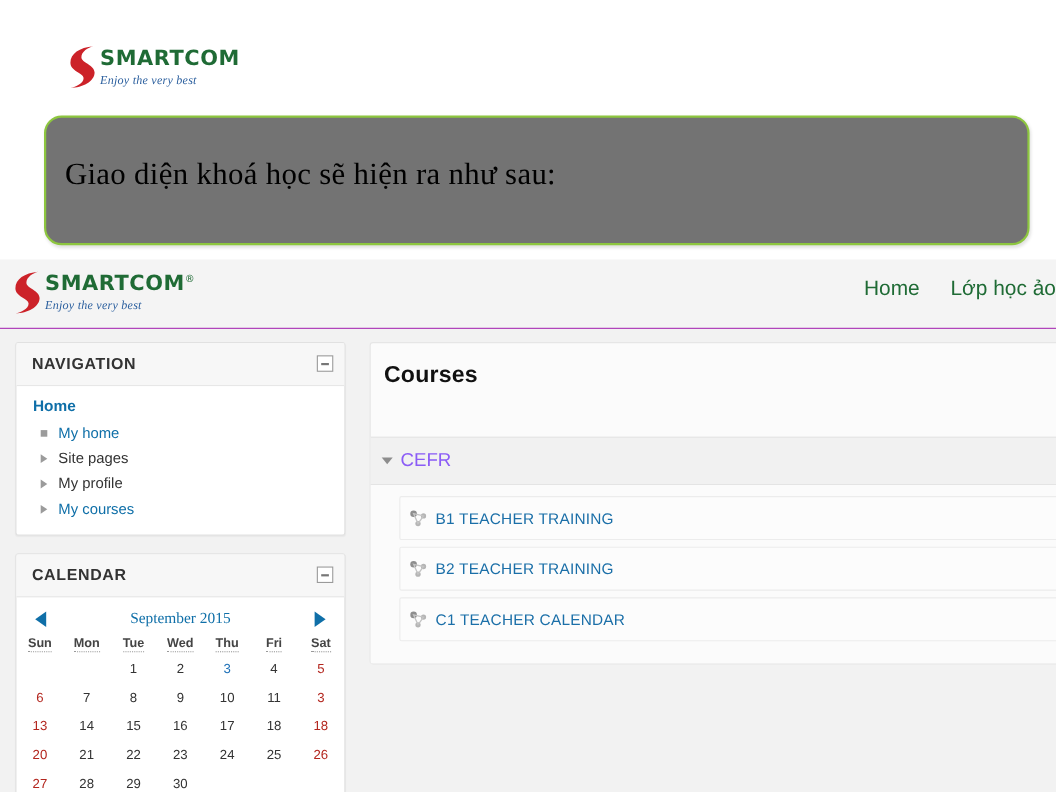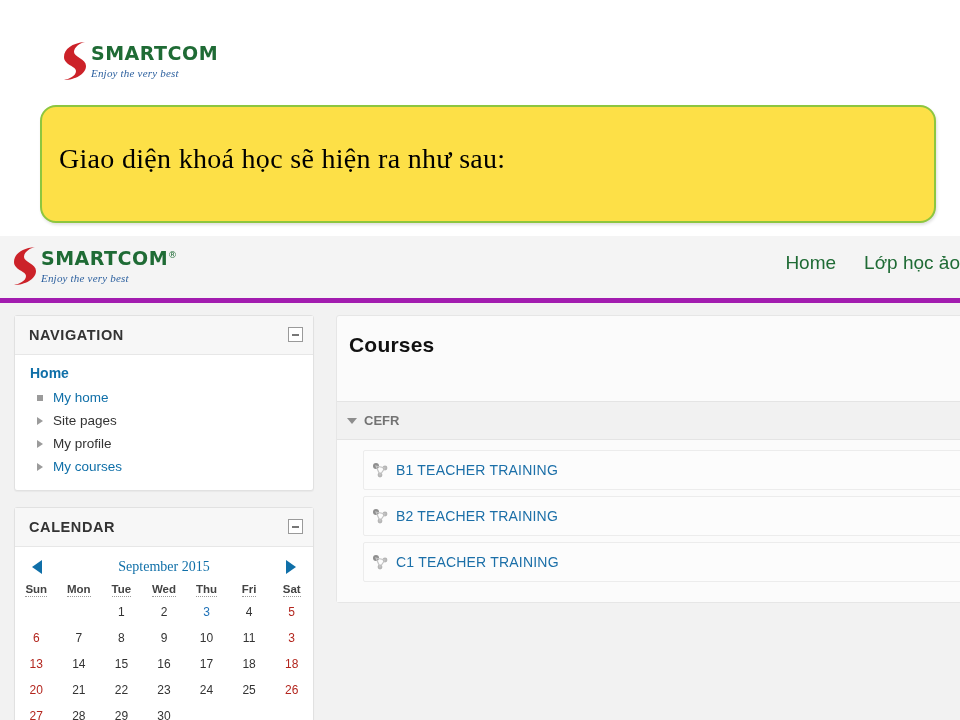--- a/index.html
+++ b/index.html
@@ -77,21 +77,21 @@
 
   .callout {
     position: absolute;
     left: 40px;
     top: 105px;
     width: 896px;
     height: 118px;
     box-sizing: border-box;
     border: 2.5px solid #8dc63f;
     border-radius: 16px;
-    background: #fde047;
+    background: #737373;
     box-shadow: 1px 2px 3px rgba(0,0,0,0.12);
   }
   .callout-text {
     position: absolute;
     left: 17px;
     top: 36px;
     font-family: "Liberation Serif", serif;
     font-size: 28px;
     color: #000000;
     white-space: nowrap;
@@ -106,21 +106,21 @@
     width: 960px;
     height: 484px;
     background: #f2f2f2;
     overflow: hidden;
   }
 
   .moodle-header {
     position: relative;
     height: 62px;
     background: #f4f4f4;
-    border-bottom: 5px solid #a21caf;
+    border-bottom: 1px solid #a21caf;
   }
   .brand-logo.moodle-brand { left: 12px; top: 9px; position: absolute; }
 
   .moodle-nav {
     position: absolute;
     right: 0;
     top: 16px;
     display: flex;
     align-items: center;
     gap: 28px;
@@ -322,23 +322,23 @@
   }
   .cat-caret {
     width: 0; height: 0;
     border-left: 5.5px solid transparent;
     border-right: 5.5px solid transparent;
     border-top: 6px solid #8d8d8d;
     margin-right: 7px;
   }
   .cat-label {
     font-family: "Liberation Sans", sans-serif;
-    font-size: 13px;
-    font-weight: bold;
-    color: #737373;
+    font-size: 17px;
+    font-weight: normal;
+    color: #8b5cf6;
   }
 
   .course-list {
     padding: 10px 0 14px 0;
     background: #fbfbfb;
   }
   .course-row {
     display: flex;
     align-items: center;
     margin: 0 0 0 26px;
@@ -555,20 +555,20 @@
           </div>
           <div class="course-row">
             <span class="course-icon">
               <svg width="18" height="16" viewBox="0 0 18 16">
                 <circle cx="4" cy="4" r="3" fill="#8e8e8e"></circle>
                 <circle cx="13" cy="6" r="2.4" fill="#b5b5b5"></circle>
                 <circle cx="8" cy="13" r="2.4" fill="#b5b5b5"></circle>
                 <path d="M4 4 L13 6 L8 13 Z" fill="none" stroke="#c4c4c4" stroke-width="1.2"></path>
               </svg>
             </span>
-            <span class="course-name">C1 TEACHER TRAINING</span>
+            <span class="course-name">C1 TEACHER CALENDAR</span>
           </div>
         </div>
       </div>
 
     </div>
   </div>
 </div>
 
 </body></html>

